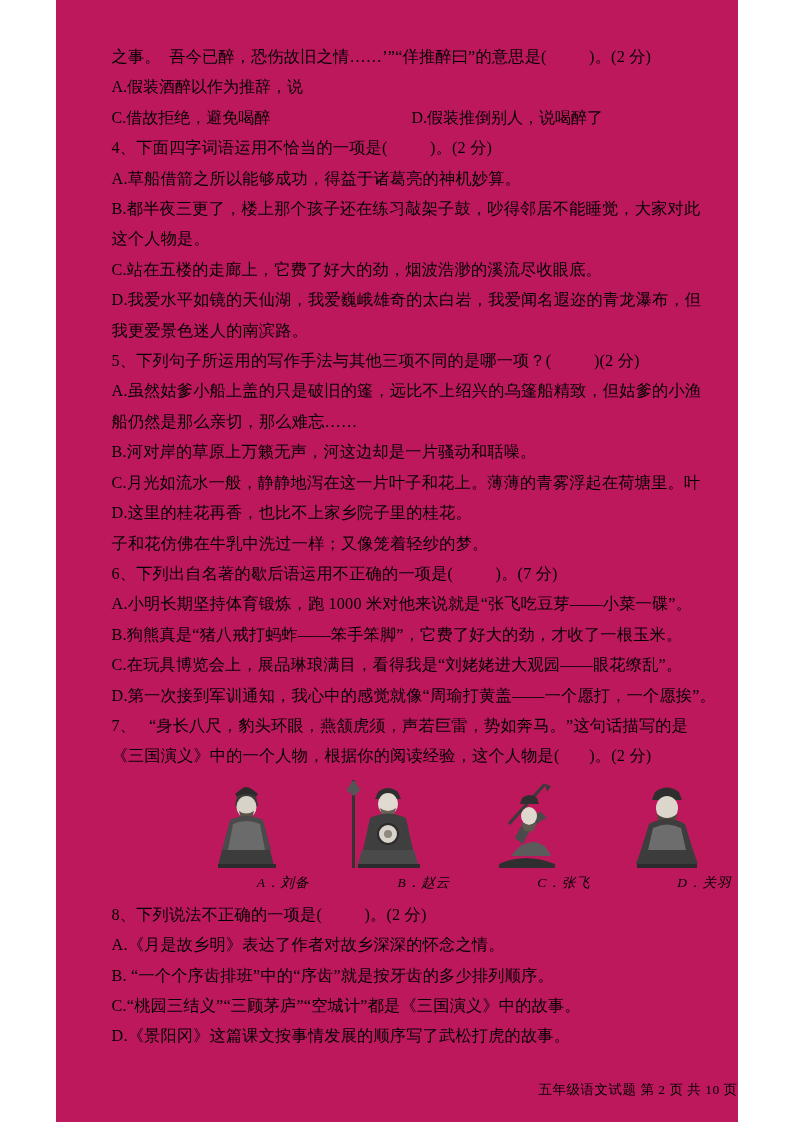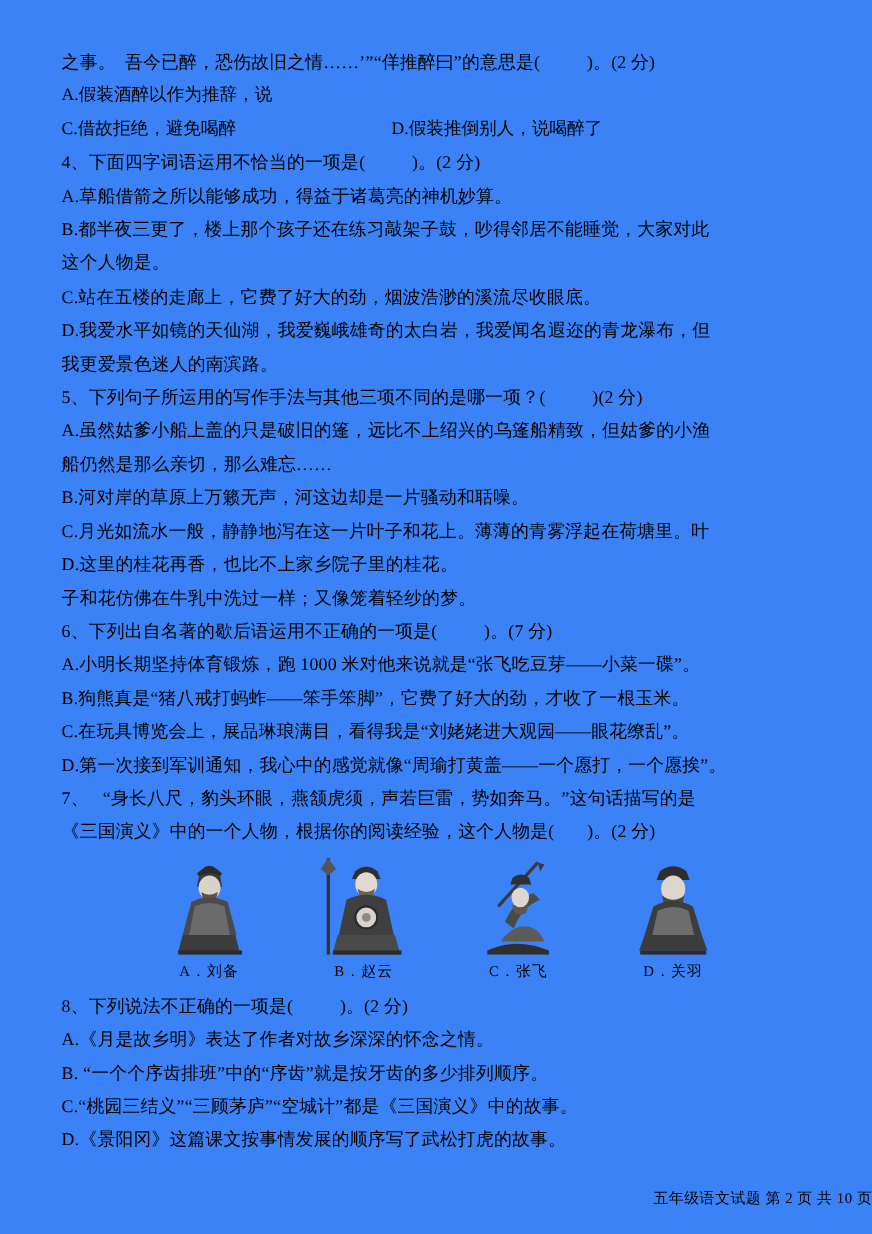--- a/index.html
+++ b/index.html
@@ -6,24 +6,24 @@
     margin: 0;
     padding: 0;
     background: #ffffff;
   }
   body {
     font-family: "Liberation Serif", "DejaVu Serif", serif;
     color: #000;
   }
   .page {
     position: relative;
-    width: 793px;
+    width: 682px;
     height: 1122px;
     margin: 0 auto;
-    background: #3b82f6;
+    background: #be185d;
     overflow: hidden;
   }
   .content {
     position: absolute;
     left: 56px;
     top: 42px;
     width: 690px;
   }
   .line {
     font-size: 16.2px;
@@ -47,21 +47,22 @@
   .figure-row {
     display: flex;
     justify-content: space-between;
     align-items: flex-end;
     margin-top: 8px;
     padding-left: 70px;
     padding-right: 70px;
   }
   .fig {
     width: 128px;
-    text-align: center;
+    text-align: right;
+    font-style: italic;
   }
   .fig-img {
     height: 88px;
     position: relative;
     display: flex;
     align-items: flex-end;
     justify-content: center;
   }
   .fig-cap {
     font-size: 13.5px;

